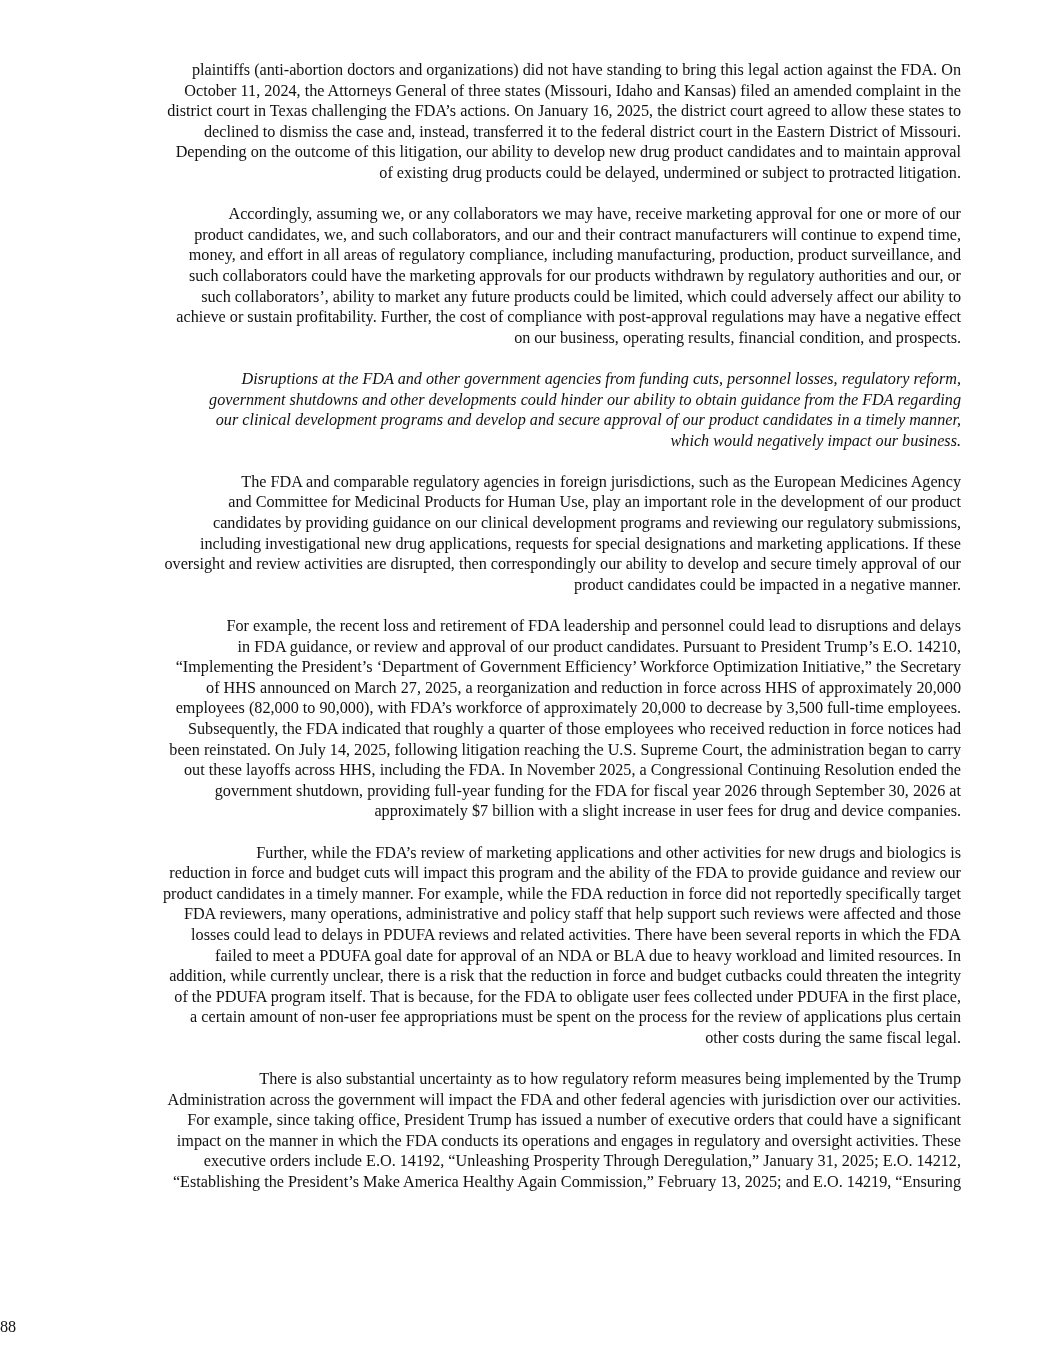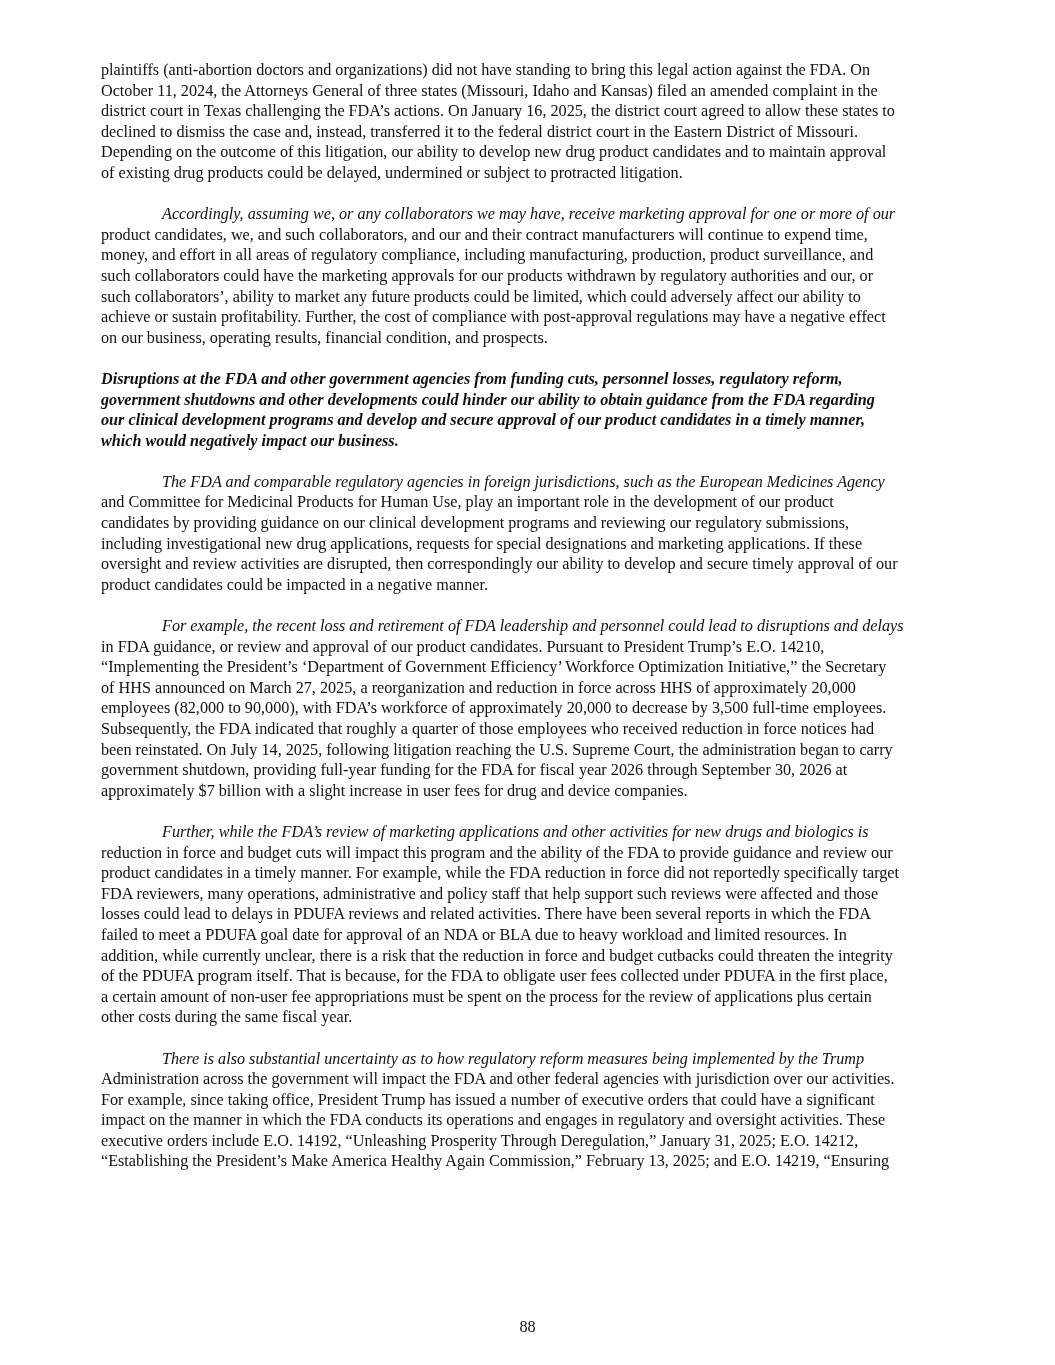--- a/index.html
+++ b/index.html
@@ -13,44 +13,43 @@
       position: relative;
       overflow: hidden;
       font-family: "Liberation Serif", "DejaVu Serif", serif;
       color: #111111;
     }
     .page {
       position: absolute;
       left: 101px;
       top: 60px;
       width: 860px;
+      text-align: right;
     }
     .para {
       font-size: 16.2px;
       line-height: 20.6px;
       margin: 0 0 20.6px 0;
       white-space: nowrap;
     }
     .line {
       display: block;
     }
     .indent {
       padding-left: 61px;
-      font-style: italic;
     }
     .heading {
-      font-weight: bold;
+      font-weight: normal;
       font-style: italic;
     }
     .page-number {
       position: absolute;
       top: 1317px;
       left: 0;
       width: 1055px;
-      text-align: center;
       font-size: 16.2px;
       line-height: 20px;
     }
   </style>
 </head>
 <body>
 
 <div class="page">
   <div id="paragraphs">
       <div class="para">
@@ -85,34 +84,35 @@
         <span class="line">product candidates could be impacted in a negative manner.</span>
       </div>
       <div class="para">
         <span class="line indent">For example, the recent loss and retirement of FDA leadership and personnel could lead to disruptions and delays</span>
         <span class="line">in FDA guidance, or review and approval of our product candidates. Pursuant to President Trump’s E.O. 14210,</span>
         <span class="line">“Implementing the President’s ‘Department of Government Efficiency’ Workforce Optimization Initiative,” the Secretary</span>
         <span class="line">of HHS announced on March 27, 2025, a reorganization and reduction in force across HHS of approximately 20,000</span>
         <span class="line">employees (82,000 to 90,000), with FDA’s workforce of approximately 20,000 to decrease by 3,500 full-time employees.</span>
         <span class="line">Subsequently, the FDA indicated that roughly a quarter of those employees who received reduction in force notices had</span>
         <span class="line">been reinstated. On July 14, 2025, following litigation reaching the U.S. Supreme Court, the administration began to carry</span>
+        <span class="line">out these layoffs across HHS, including the FDA. In November 2025, a Congressional Continuing Resolution ended the</span>
         <span class="line">government shutdown, providing full-year funding for the FDA for fiscal year 2026 through September 30, 2026 at</span>
         <span class="line">approximately $7 billion with a slight increase in user fees for drug and device companies.</span>
       </div>
       <div class="para">
         <span class="line indent">Further, while the FDA’s review of marketing applications and other activities for new drugs and biologics is</span>
         <span class="line">reduction in force and budget cuts will impact this program and the ability of the FDA to provide guidance and review our</span>
         <span class="line">product candidates in a timely manner. For example, while the FDA reduction in force did not reportedly specifically target</span>
         <span class="line">FDA reviewers, many operations, administrative and policy staff that help support such reviews were affected and those</span>
         <span class="line">losses could lead to delays in PDUFA reviews and related activities. There have been several reports in which the FDA</span>
         <span class="line">failed to meet a PDUFA goal date for approval of an NDA or BLA due to heavy workload and limited resources. In</span>
         <span class="line">addition, while currently unclear, there is a risk that the reduction in force and budget cutbacks could threaten the integrity</span>
         <span class="line">of the PDUFA program itself. That is because, for the FDA to obligate user fees collected under PDUFA in the first place,</span>
         <span class="line">a certain amount of non-user fee appropriations must be spent on the process for the review of applications plus certain</span>
-        <span class="line">other costs during the same fiscal year.</span>
+        <span class="line">other costs during the same fiscal legal.</span>
       </div>
       <div class="para">
         <span class="line indent">There is also substantial uncertainty as to how regulatory reform measures being implemented by the Trump</span>
         <span class="line">Administration across the government will impact the FDA and other federal agencies with jurisdiction over our activities.</span>
         <span class="line">For example, since taking office, President Trump has issued a number of executive orders that could have a significant</span>
         <span class="line">impact on the manner in which the FDA conducts its operations and engages in regulatory and oversight activities. These</span>
         <span class="line">executive orders include E.O. 14192, “Unleashing Prosperity Through Deregulation,” January 31, 2025; E.O. 14212,</span>
         <span class="line">“Establishing the President’s Make America Healthy Again Commission,” February 13, 2025; and E.O. 14219, “Ensuring</span>
       </div>
     </div>

